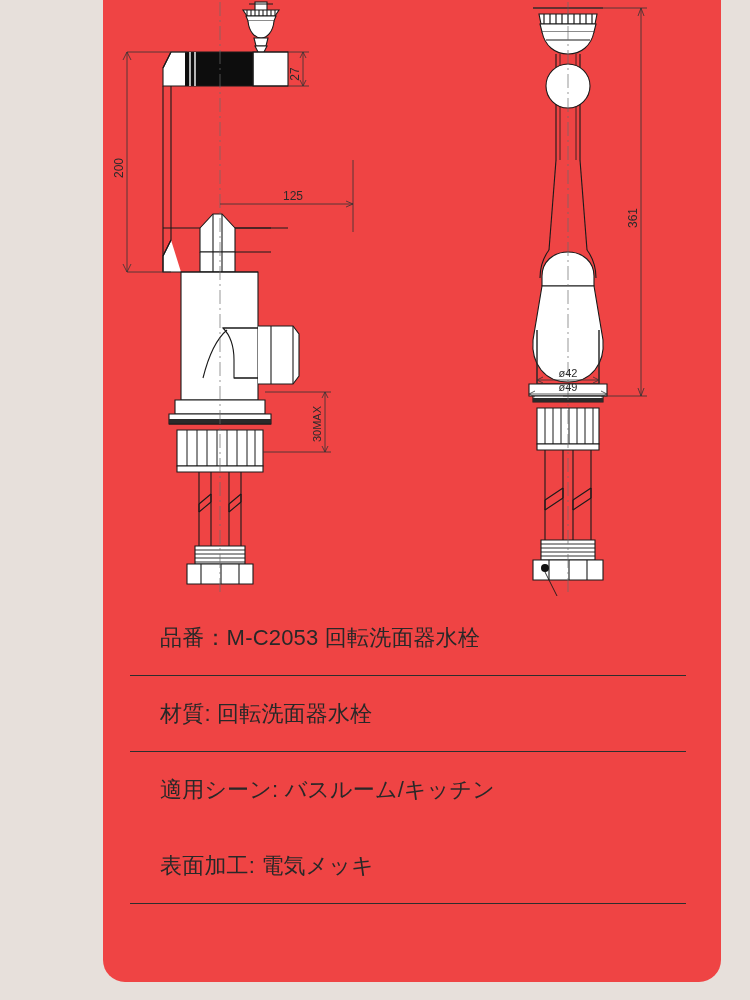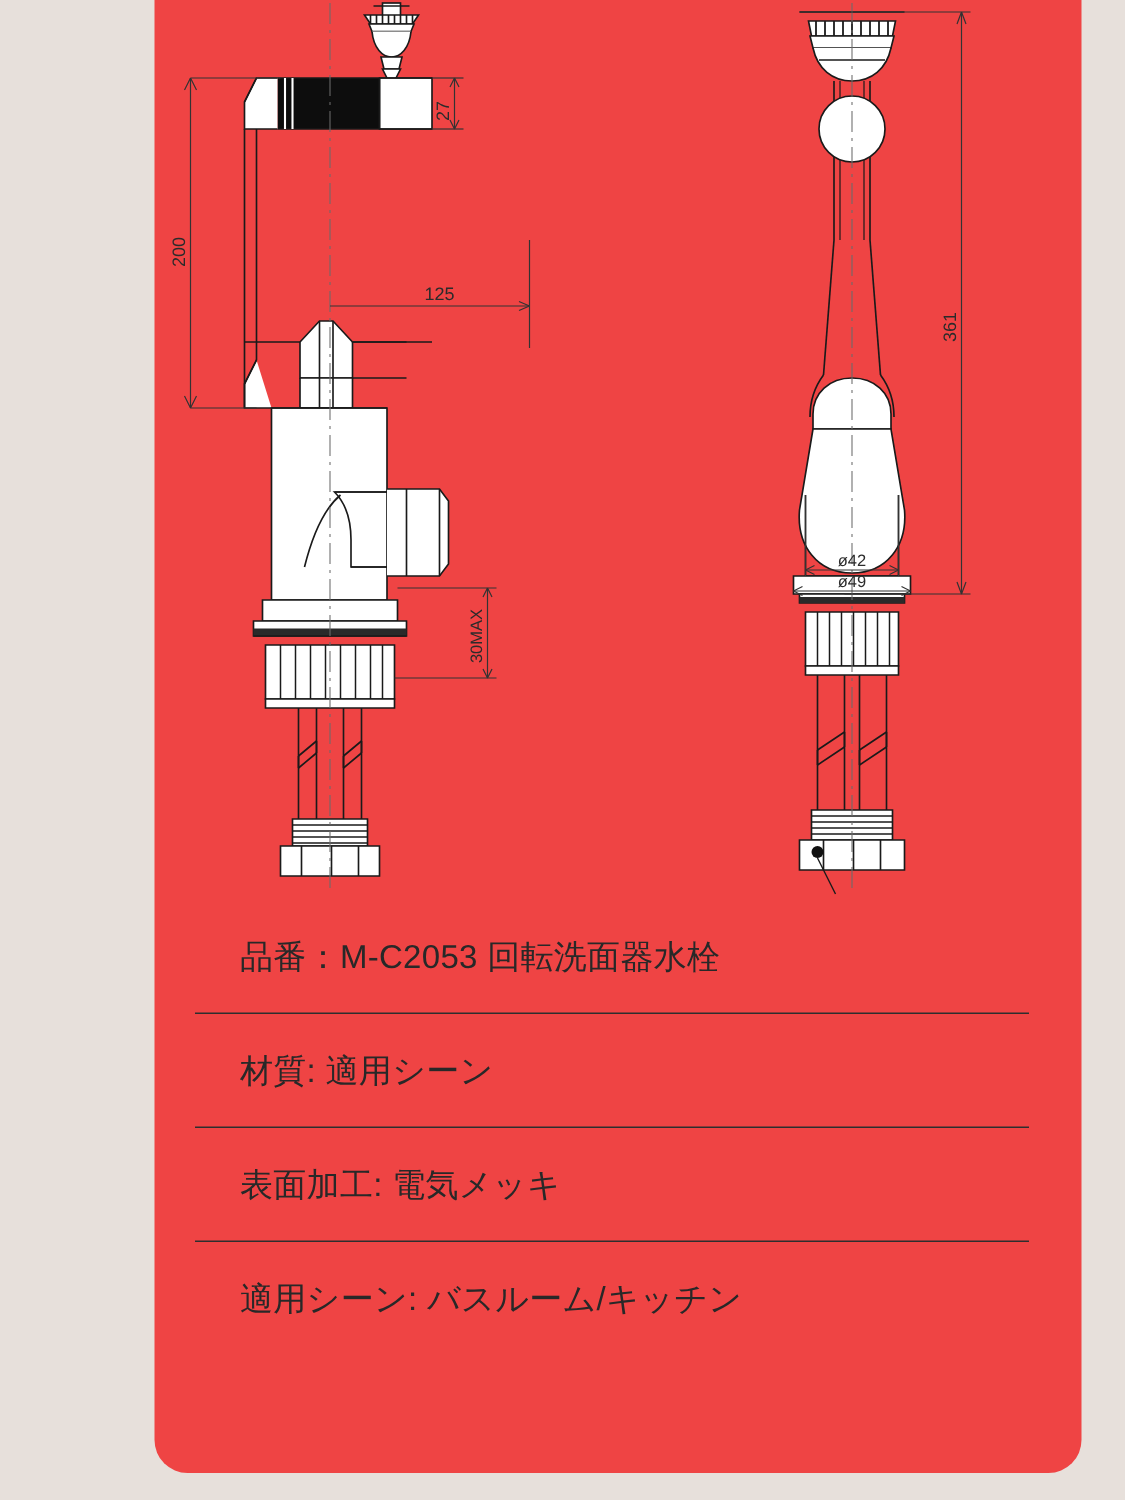--- a/index.html
+++ b/index.html
@@ -351,30 +351,30 @@
     </div>
 
     <div id="spec-list">
 
       <div class="spec-row">
         <span class="spec-text">品番：M-C2053 回転洗面器水栓</span>
         <div class="spec-divider"></div>
       </div>
 
       <div class="spec-row">
-        <span class="spec-text">材質: 適用シーン</span>
+        <span class="spec-text">材質: 回転洗面器水栓</span>
         <div class="spec-divider"></div>
       </div>
 
+
+      <div class="spec-row last">
+        <span class="spec-text">適用シーン: バスルーム/キッチン</span>
+
+      </div>
 
       <div class="spec-row">
         <span class="spec-text">表面加工: 電気メッキ</span>
         <div class="spec-divider"></div>
       </div>
 
-      <div class="spec-row last">
-        <span class="spec-text">適用シーン: バスルーム/キッチン</span>
-
-      </div>
-
     </div>
   </div>
 </div>
 
 </body></html>

